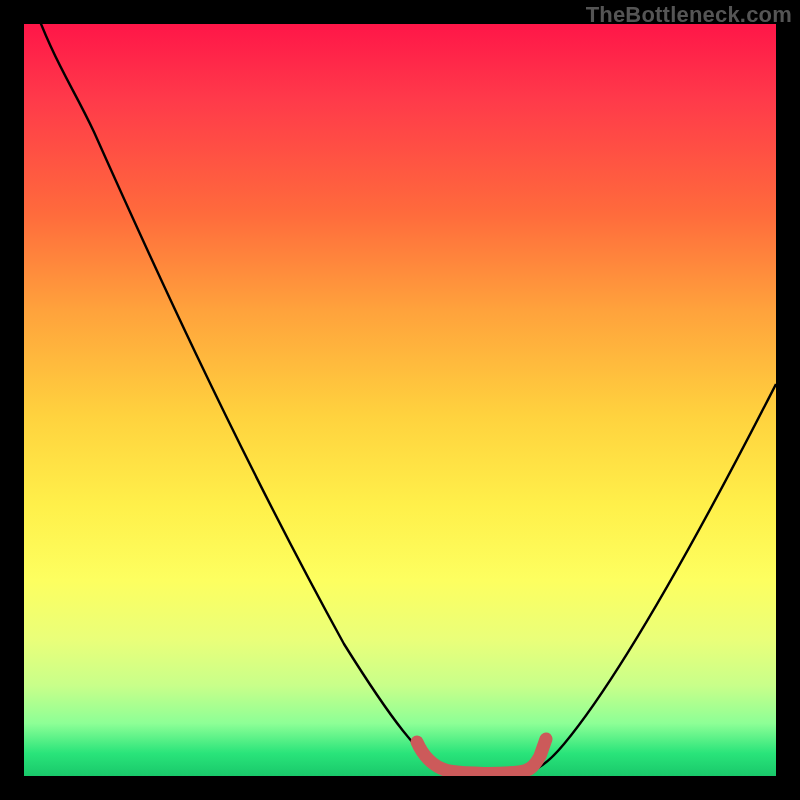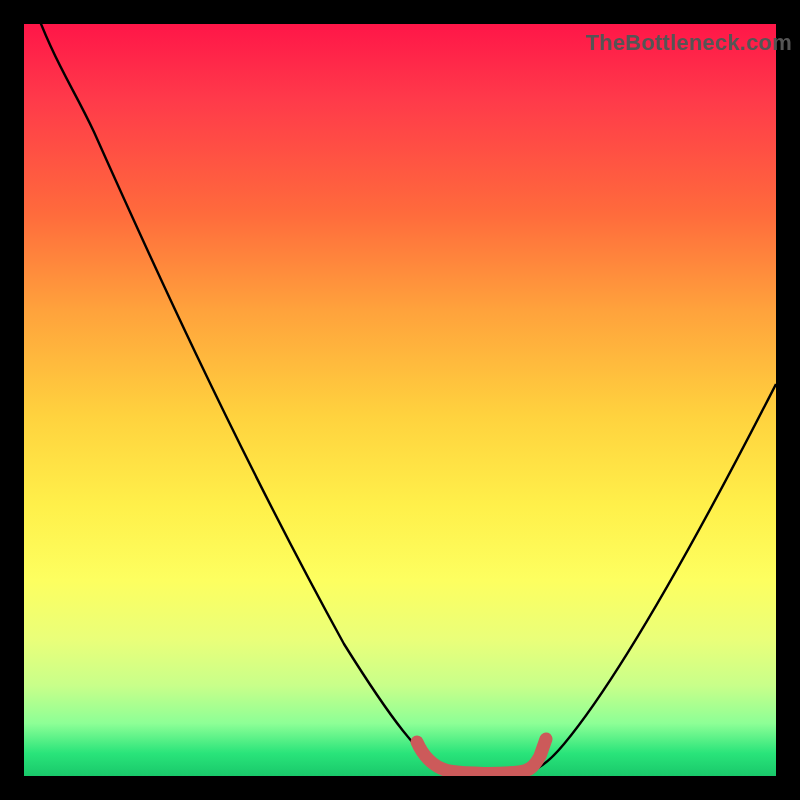--- a/index.html
+++ b/index.html
@@ -13,21 +13,20 @@
   }
   .watermark {
     position: absolute;
     top: 2px;
     right: 8px;
     color: #555;
     font-size: 22px;
     font-weight: bold;
     z-index: 20;
     letter-spacing: 0.2px;
-    margin-top: 28px;
   }
   .plot {
     position: absolute;
     left: 24px;
     top: 24px;
     width: 752px;
     height: 752px;
     background: linear-gradient(to bottom,
       #ff1648 0%,
       #ff3a4a 10%,

